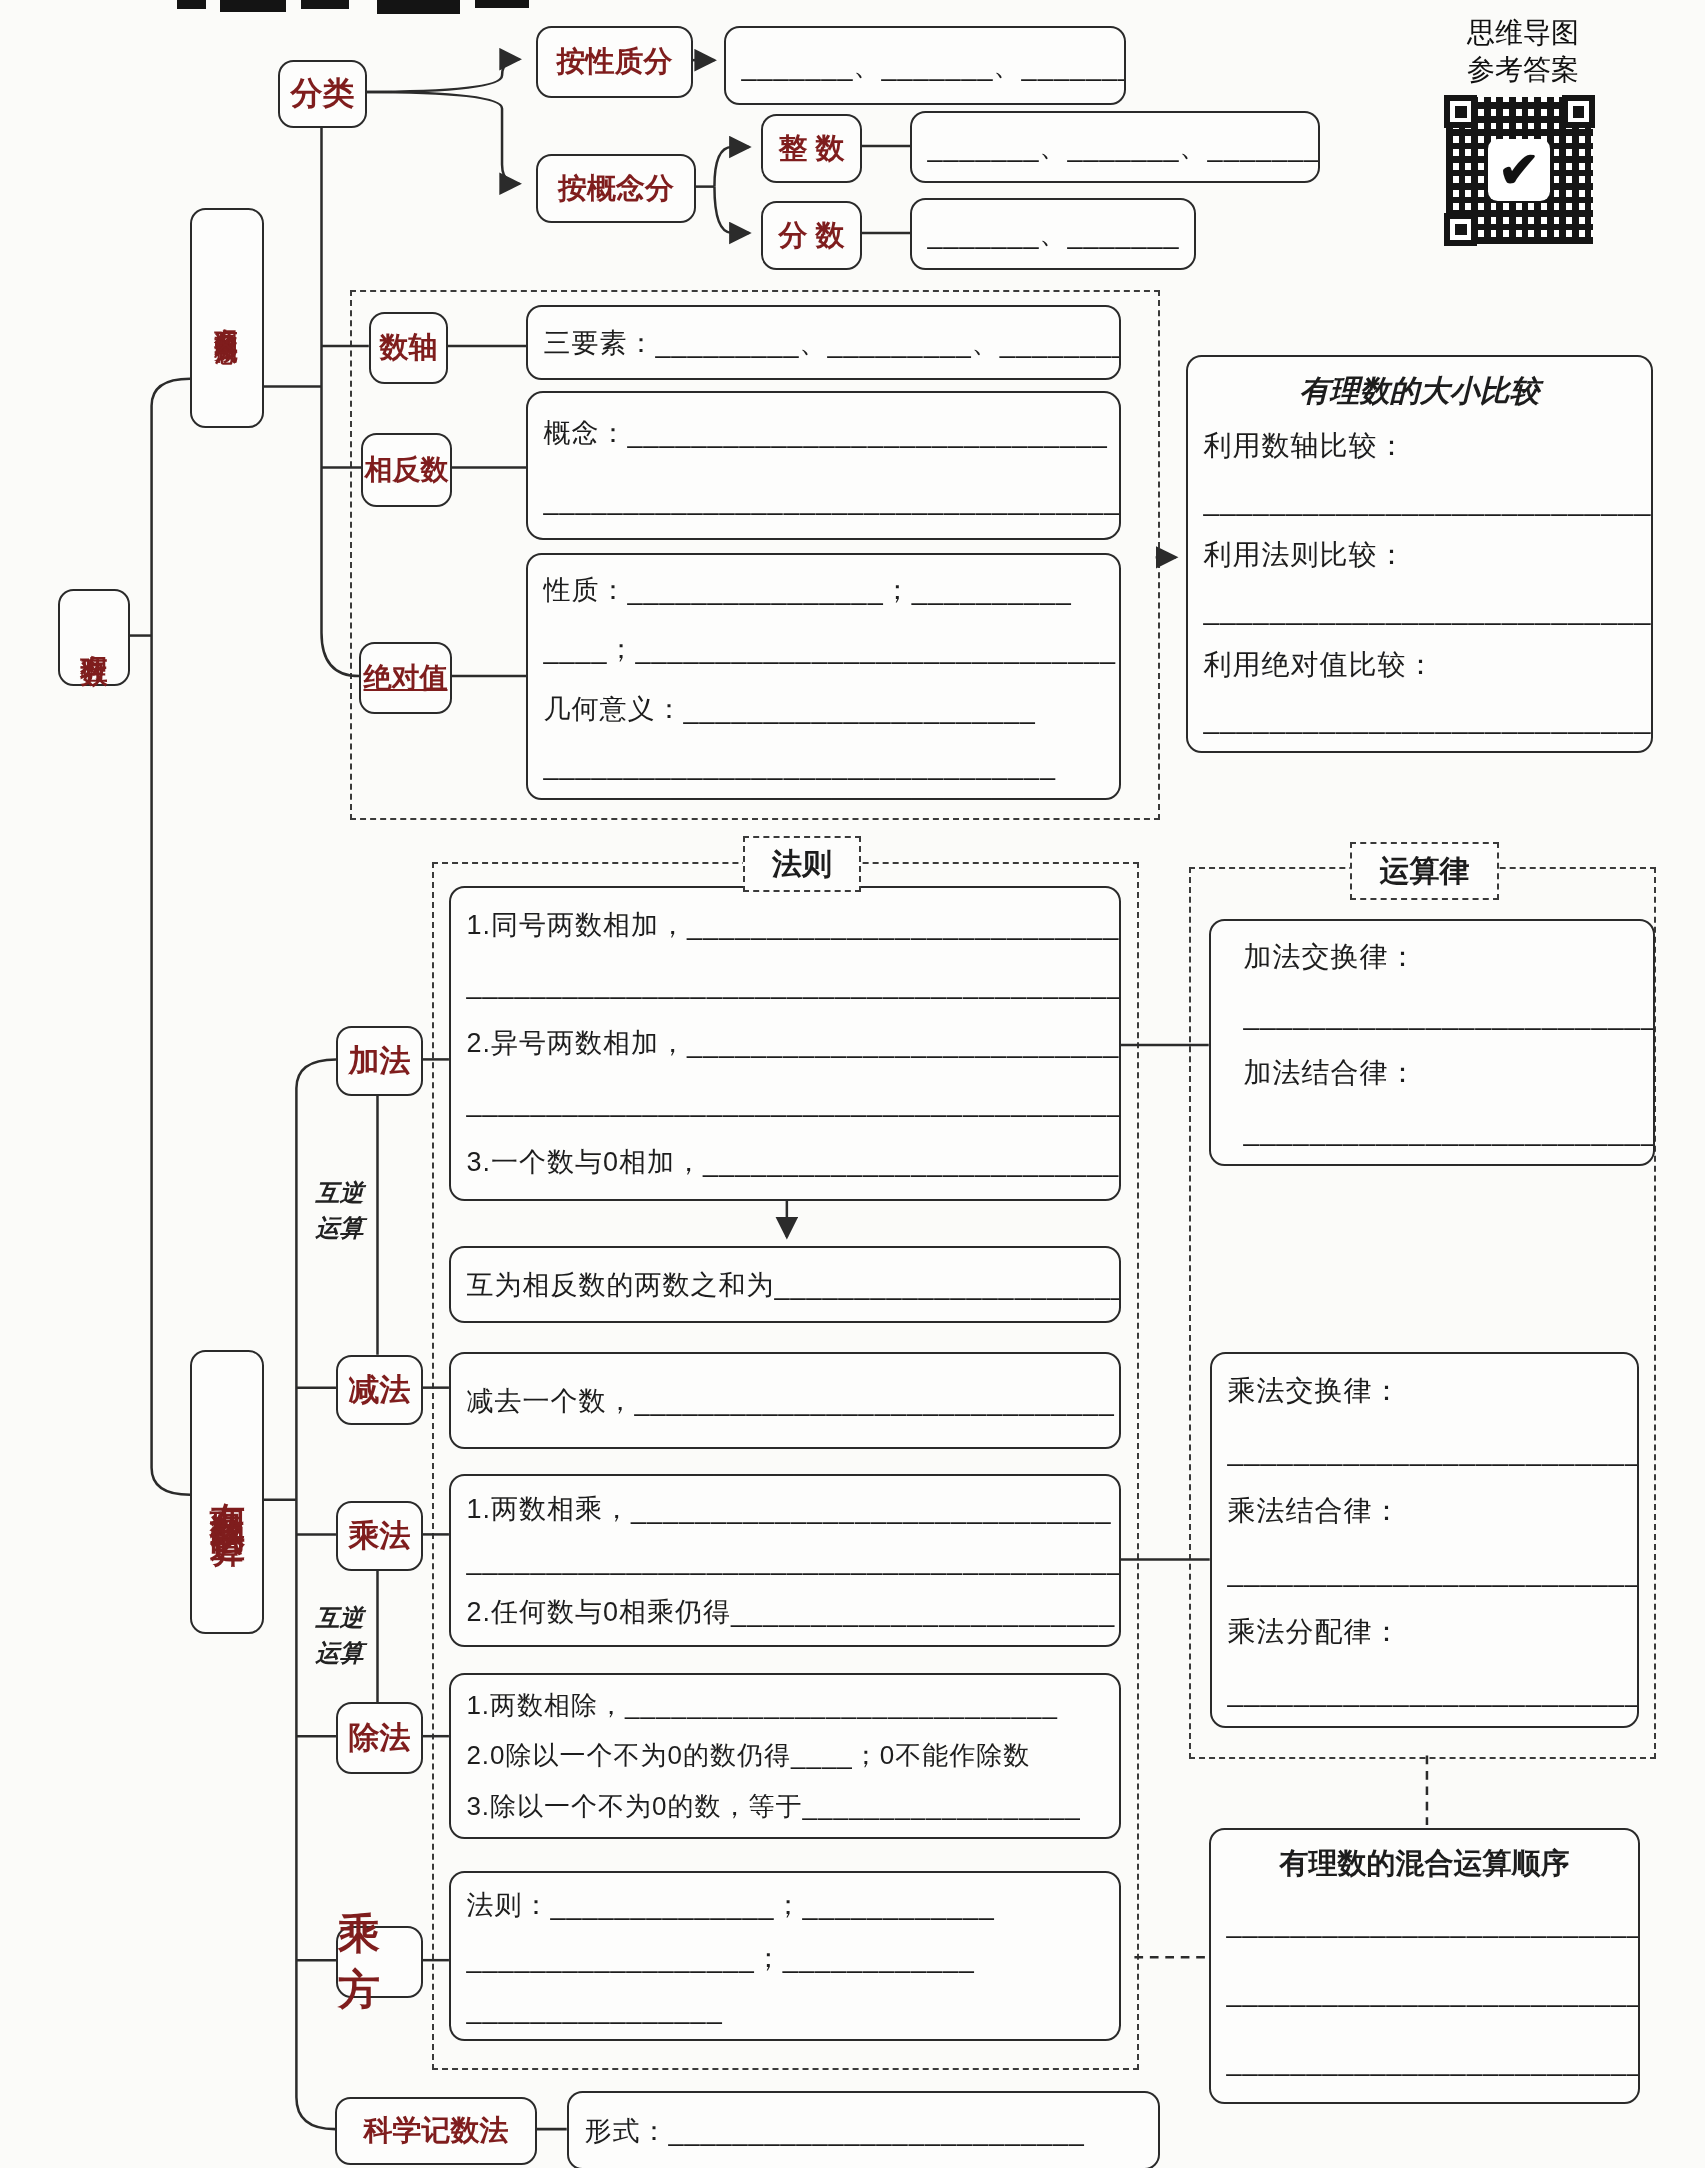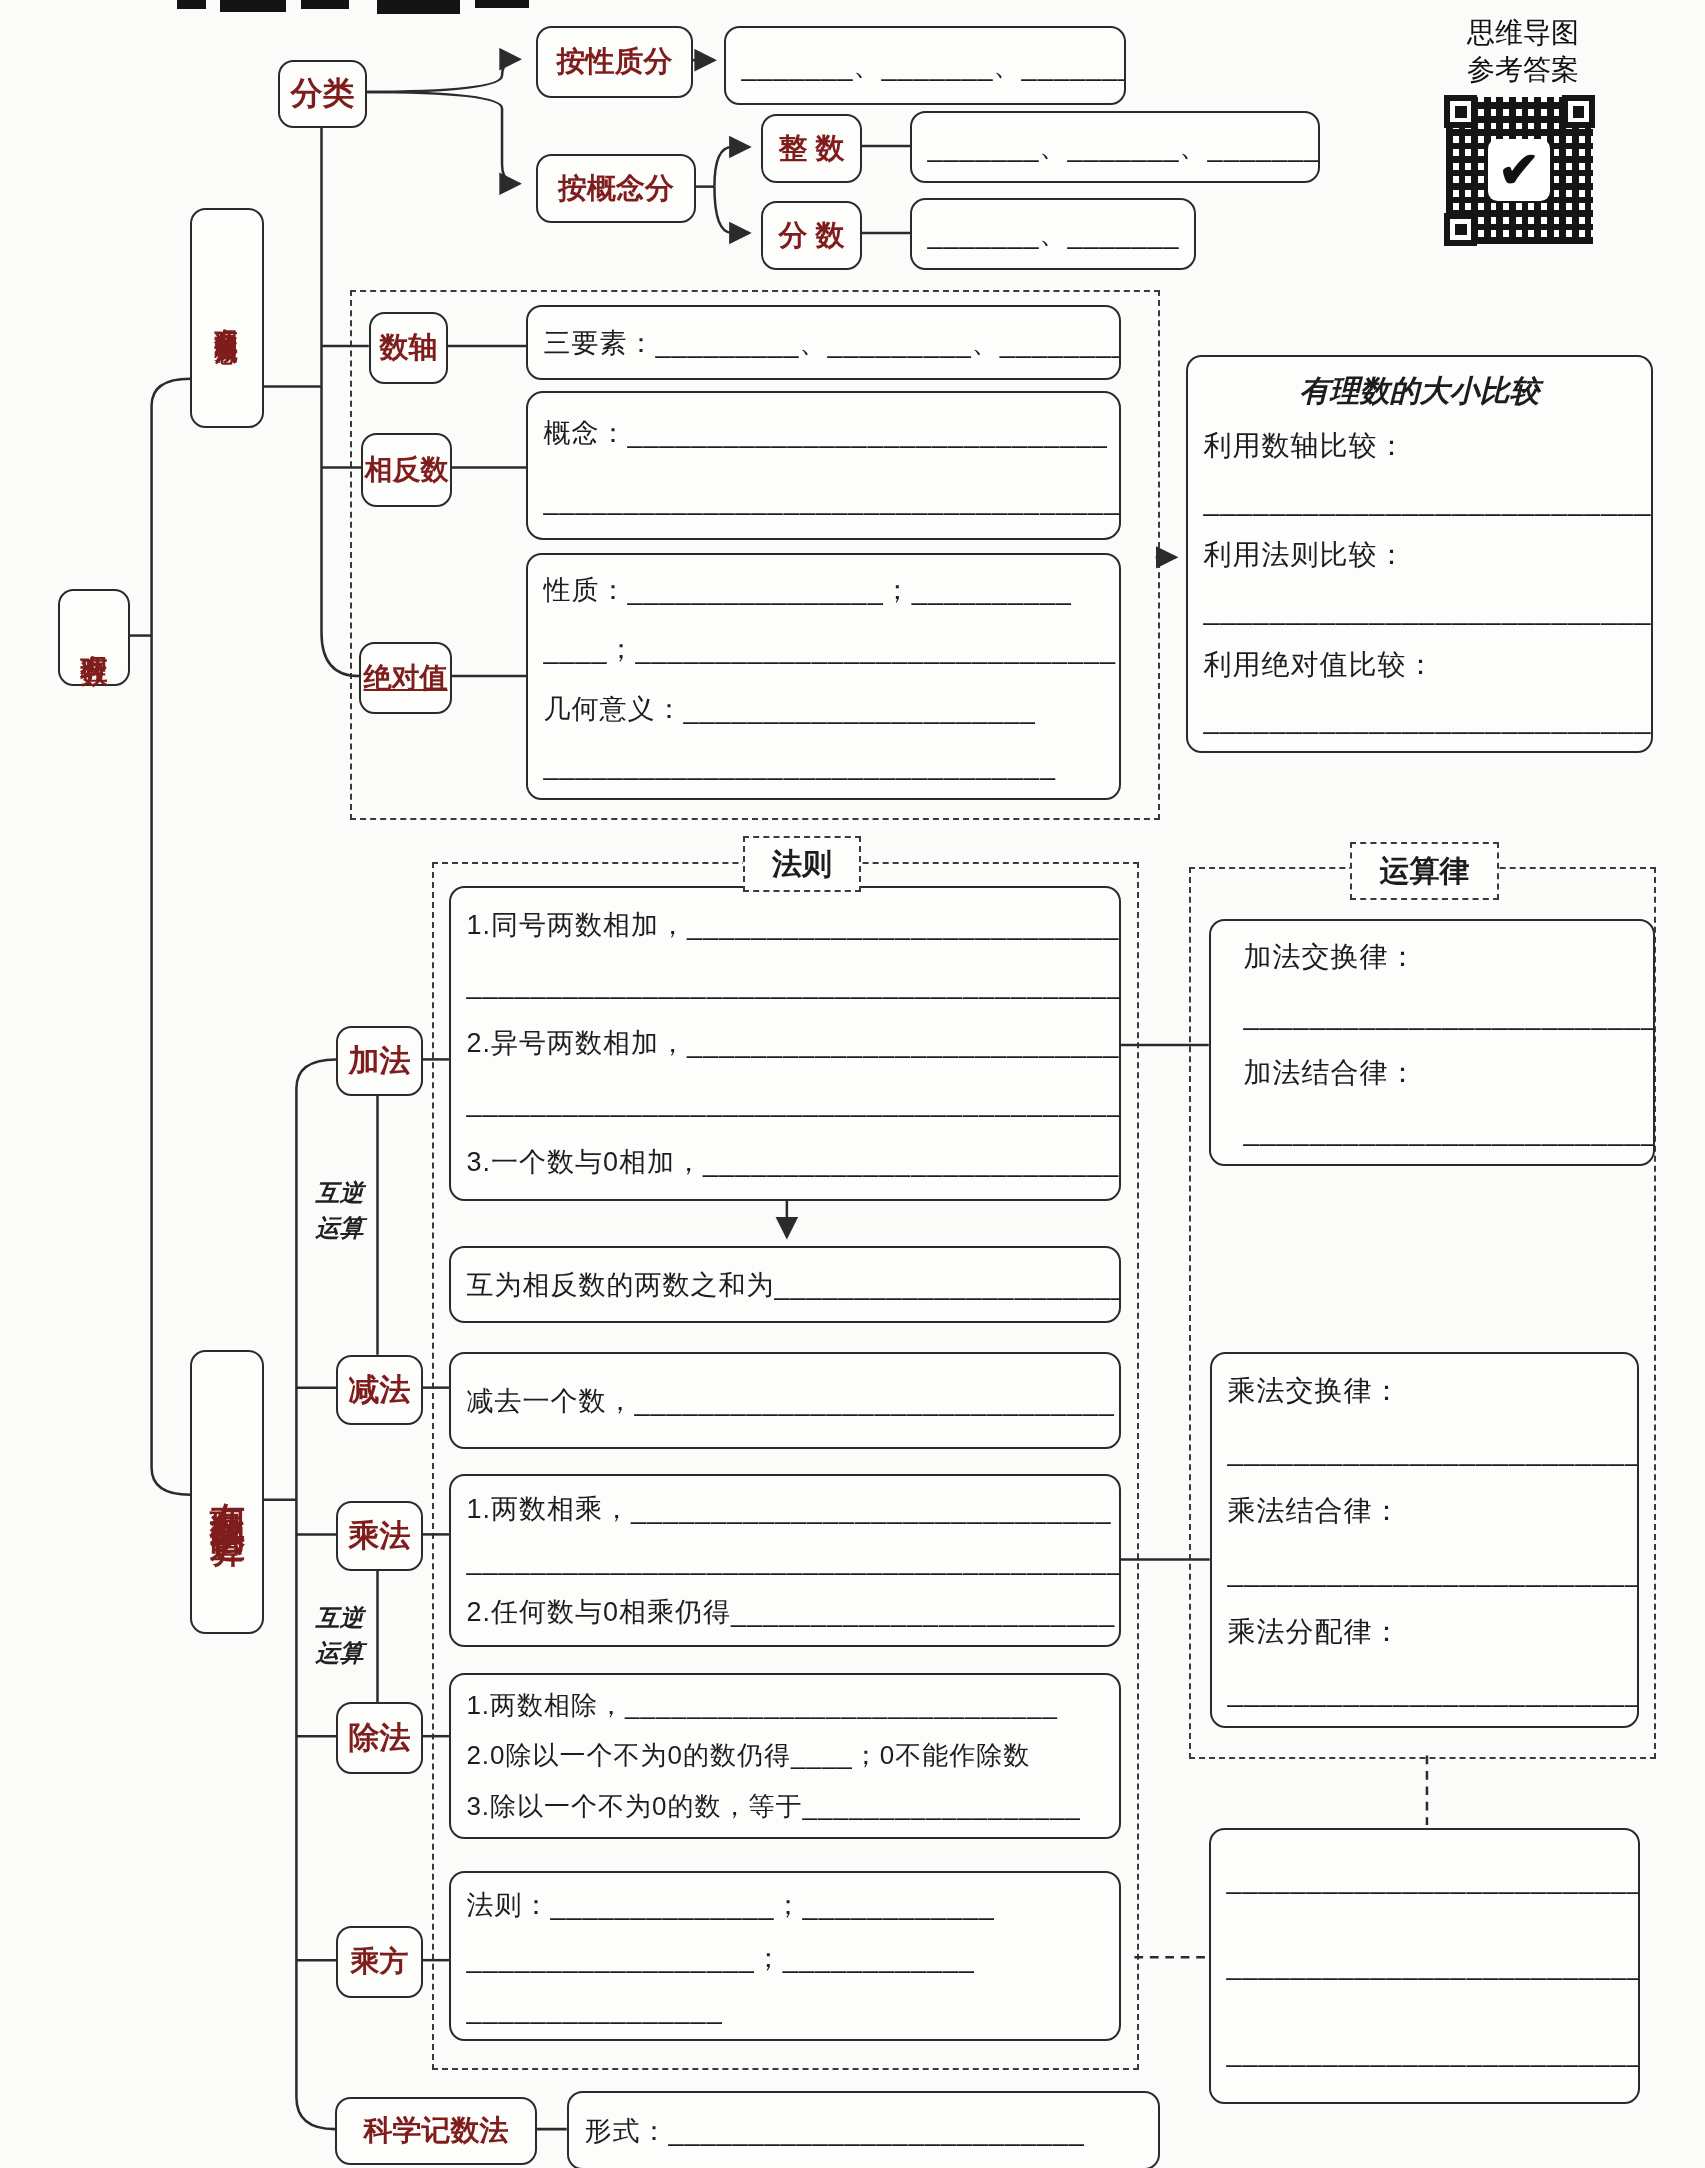--- a/index.html
+++ b/index.html
@@ -174,21 +174,21 @@
   <div class="dash-group" style="left:432px;top:862px;width:703px;height:1204px;"></div>
   <div class="dash-title" style="left:743px;top:836px;width:114px;height:52px;font-size:30px;">法则</div>
 
   <div class="dash-group" style="left:1189px;top:867px;width:463px;height:888px;"></div>
   <div class="dash-title" style="left:1350px;top:842px;width:145px;height:54px;font-size:30px;">运算律</div>
 
   <div class="node" style="left:336px;top:1026px;width:83px;height:66px;font-size:31px;">加法</div>
   <div class="node" style="left:336px;top:1355px;width:83px;height:66px;font-size:31px;">减法</div>
   <div class="node" style="left:336px;top:1501px;width:83px;height:66px;font-size:31px;">乘法</div>
   <div class="node" style="left:336px;top:1702px;width:83px;height:68px;font-size:31px;">除法</div>
-  <div class="node" style="left:336px;top:1926px;width:83px;height:68px;font-size:29px;">乘方</div>
+  <div class="node" style="left:336px;top:1926px;width:83px;height:68px;font-size:42px;">乘方</div>
   <div class="node" style="left:335px;top:2097px;width:198px;height:64px;font-size:29px;">科学记数法</div>
 
   <div class="handnote" style="left:297px;top:1176px;width:85px;font-size:24px;">互逆
 运算</div>
   <div class="handnote" style="left:297px;top:1601px;width:85px;font-size:24px;">互逆
 运算</div>
 
   <div class="cbox" style="left:449px;top:886px;width:668px;height:311px;font-size:27px;">
     <div class="rows">
         <div class="row">1.同号两数相加，____________________________</div>
@@ -248,20 +248,21 @@
         <div class="row">乘法交换律：</div>
         <div class="row">___________________________</div>
         <div class="row">乘法结合律：</div>
         <div class="row">___________________________</div>
         <div class="row">乘法分配律：</div>
         <div class="row">___________________________</div>
       </div>
   </div>
 
   <div class="cbox" style="left:1209px;top:1828px;width:427px;height:272px;font-size:27px;">
+    <div class="box-title" style="font-size:29px;">有理数的混合运算顺序</div>
     <div class="rows">
         <div class="row">__________________________</div>
         <div class="row">__________________________</div>
         <div class="row">__________________________</div>
       </div>
   </div>
 
 </div>
 
 

